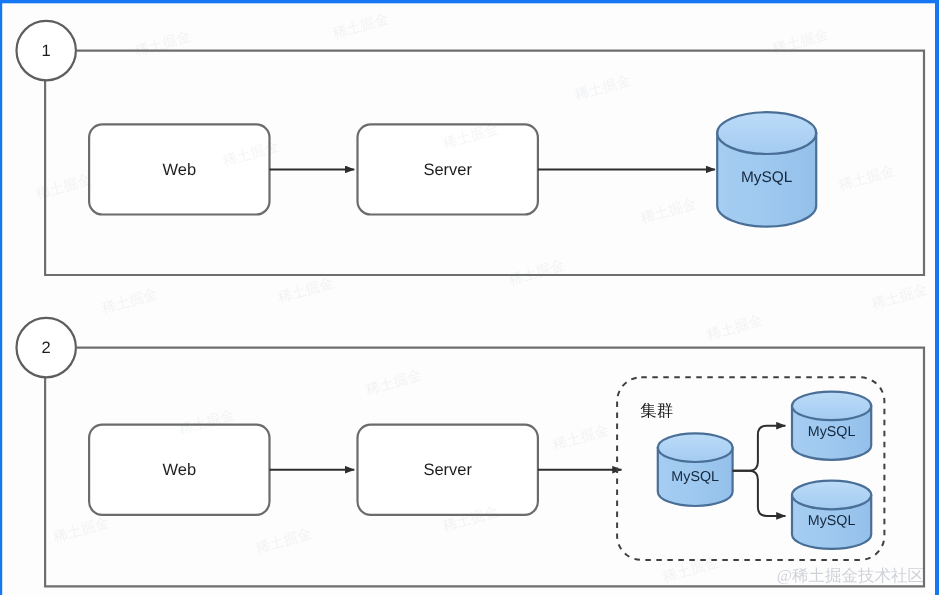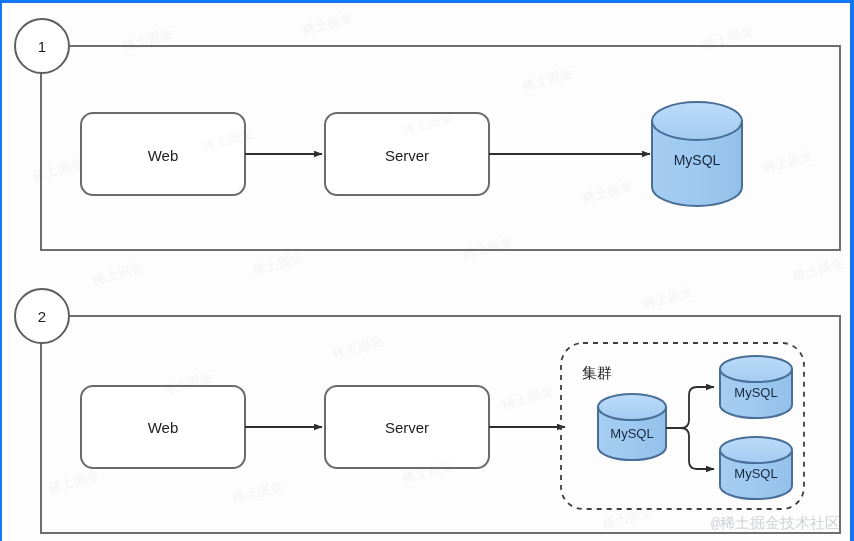--- a/index.html
+++ b/index.html
@@ -33,21 +33,21 @@
     white-space: nowrap;
     pointer-events: none;
     user-select: none;
   }
   .corner-wm {
     position: absolute;
     right: 10px;
     bottom: 8px;
     color: rgba(100,110,130,0.30);
     font-size: 15px;
-    font-family: Liberation Mono, monospace;
+    font-family: Liberation Serif, serif;
     white-space: nowrap;
     user-select: none;
   }
 </style>
 </head>
 <body>
 
 <div id="page">
 
   <svg id="diagram-svg" width="854" height="541" viewBox="0 0 854 541">

